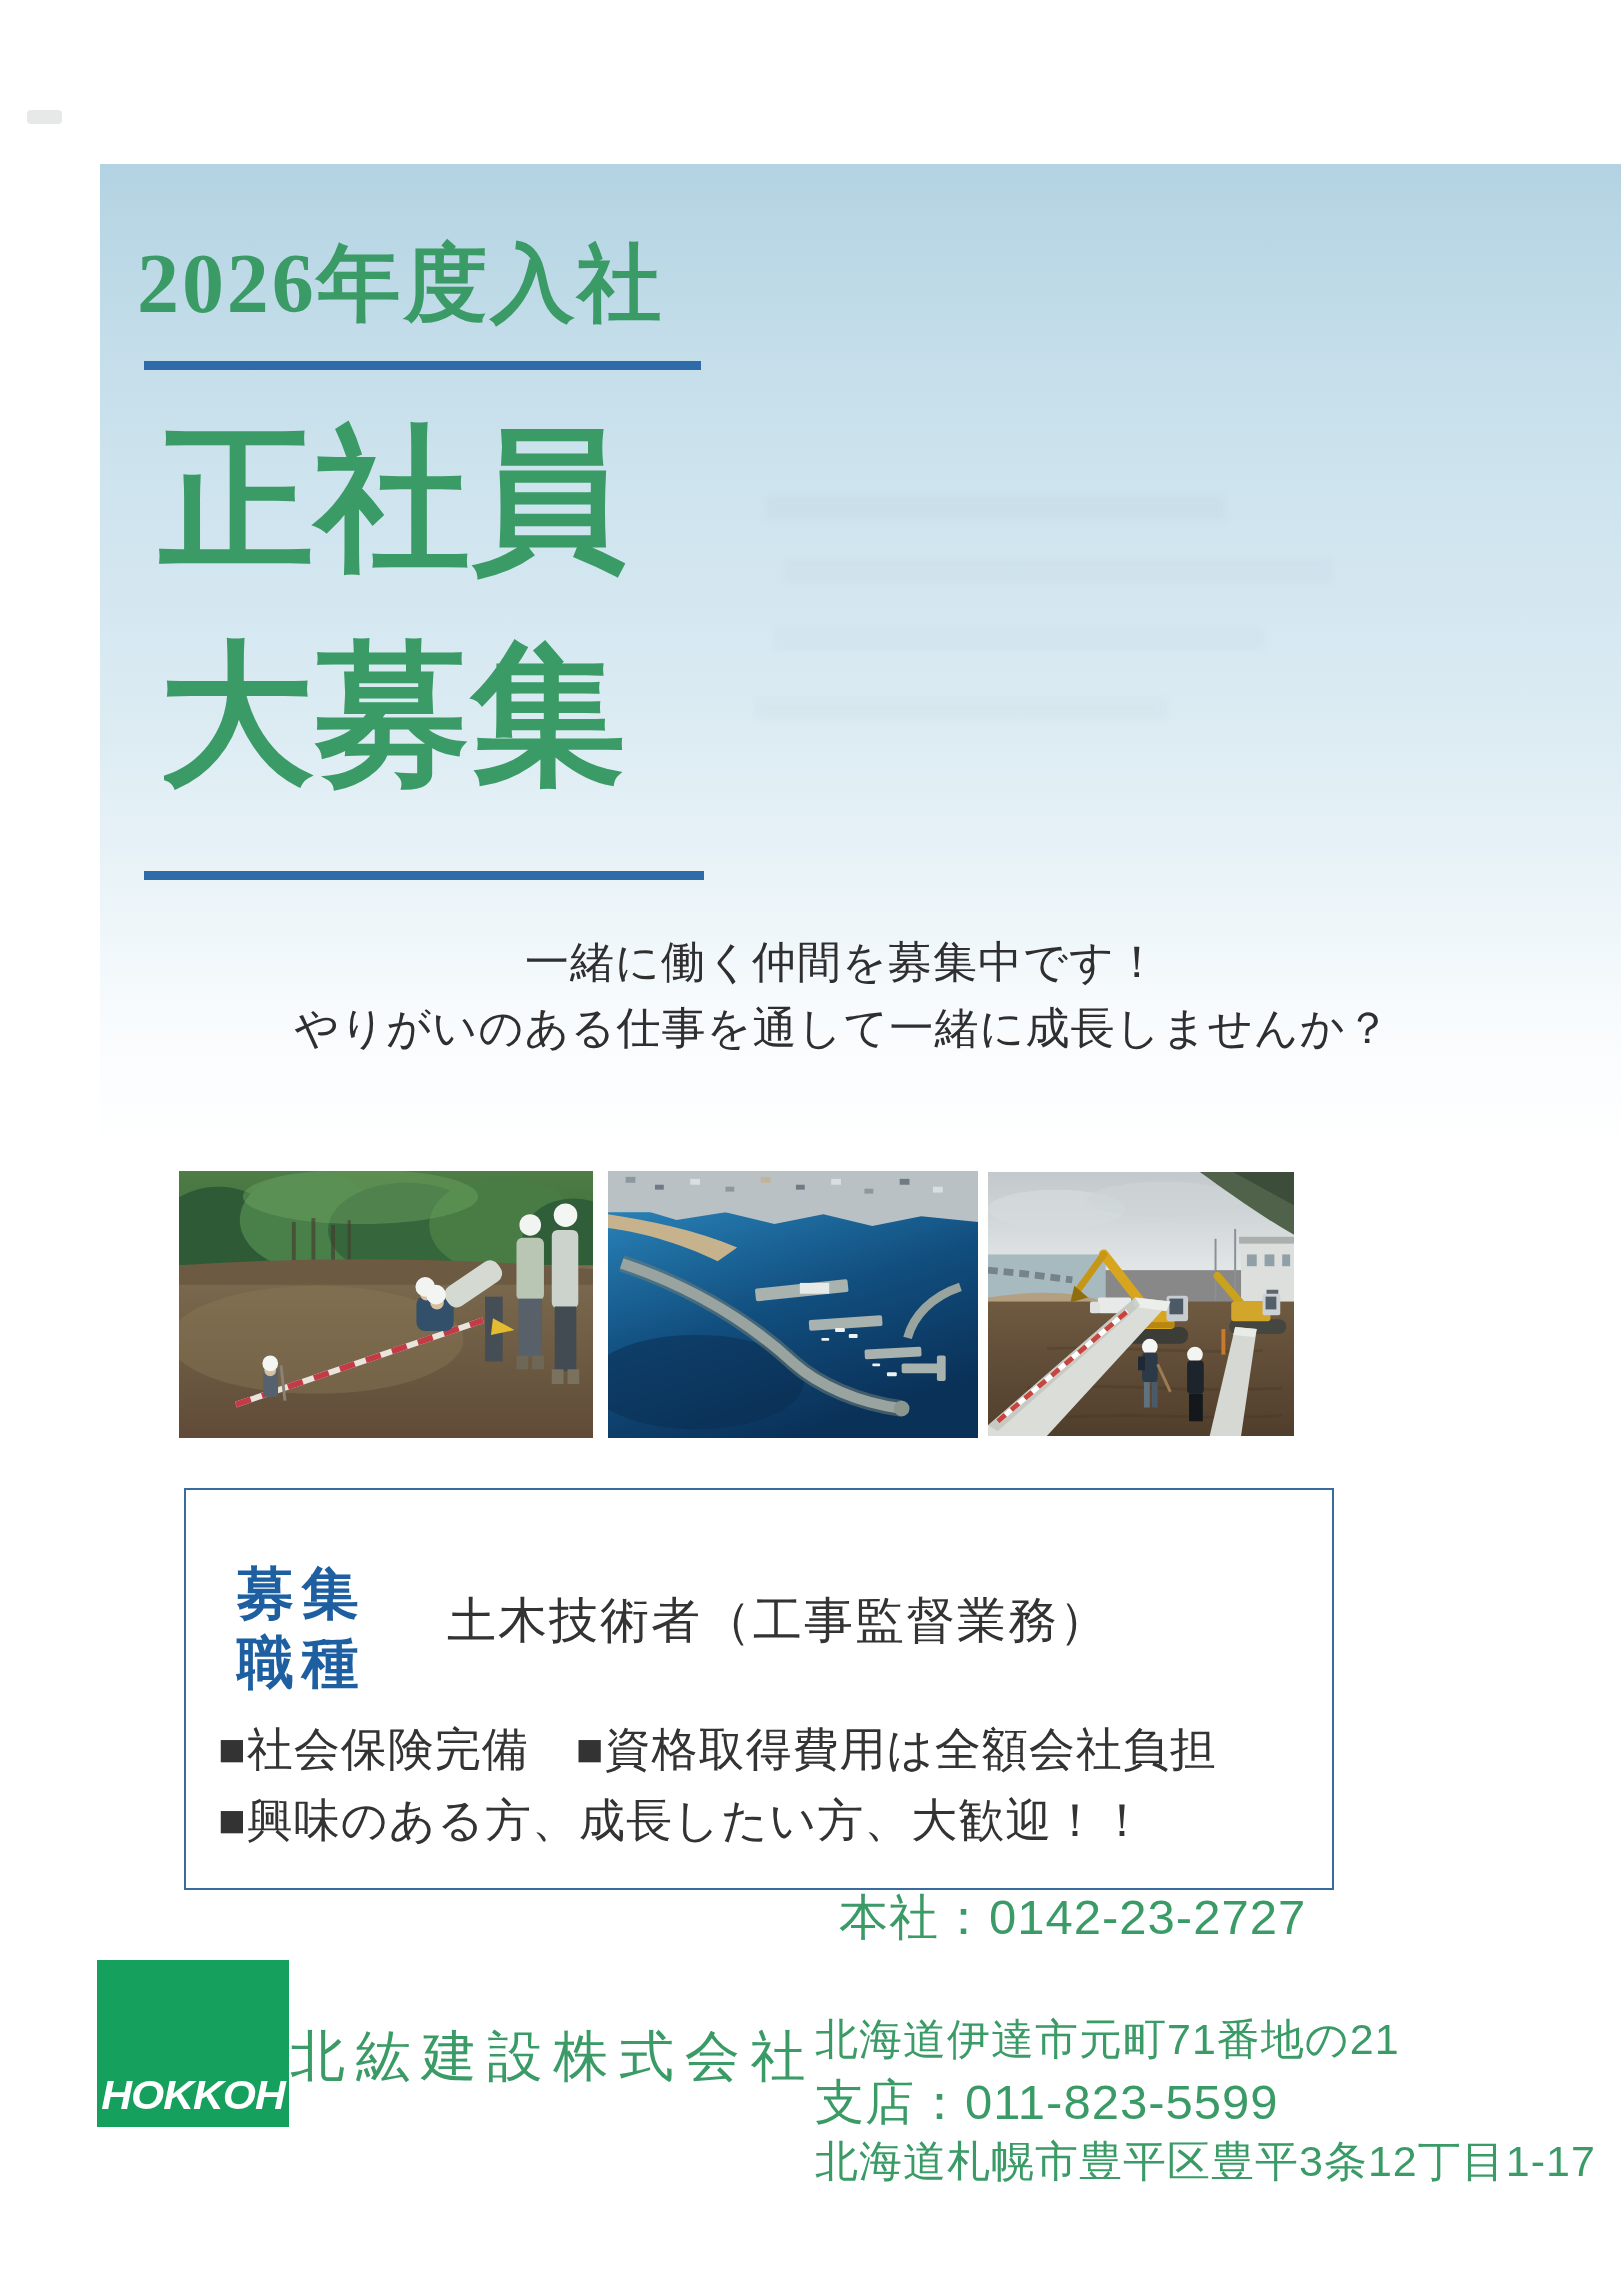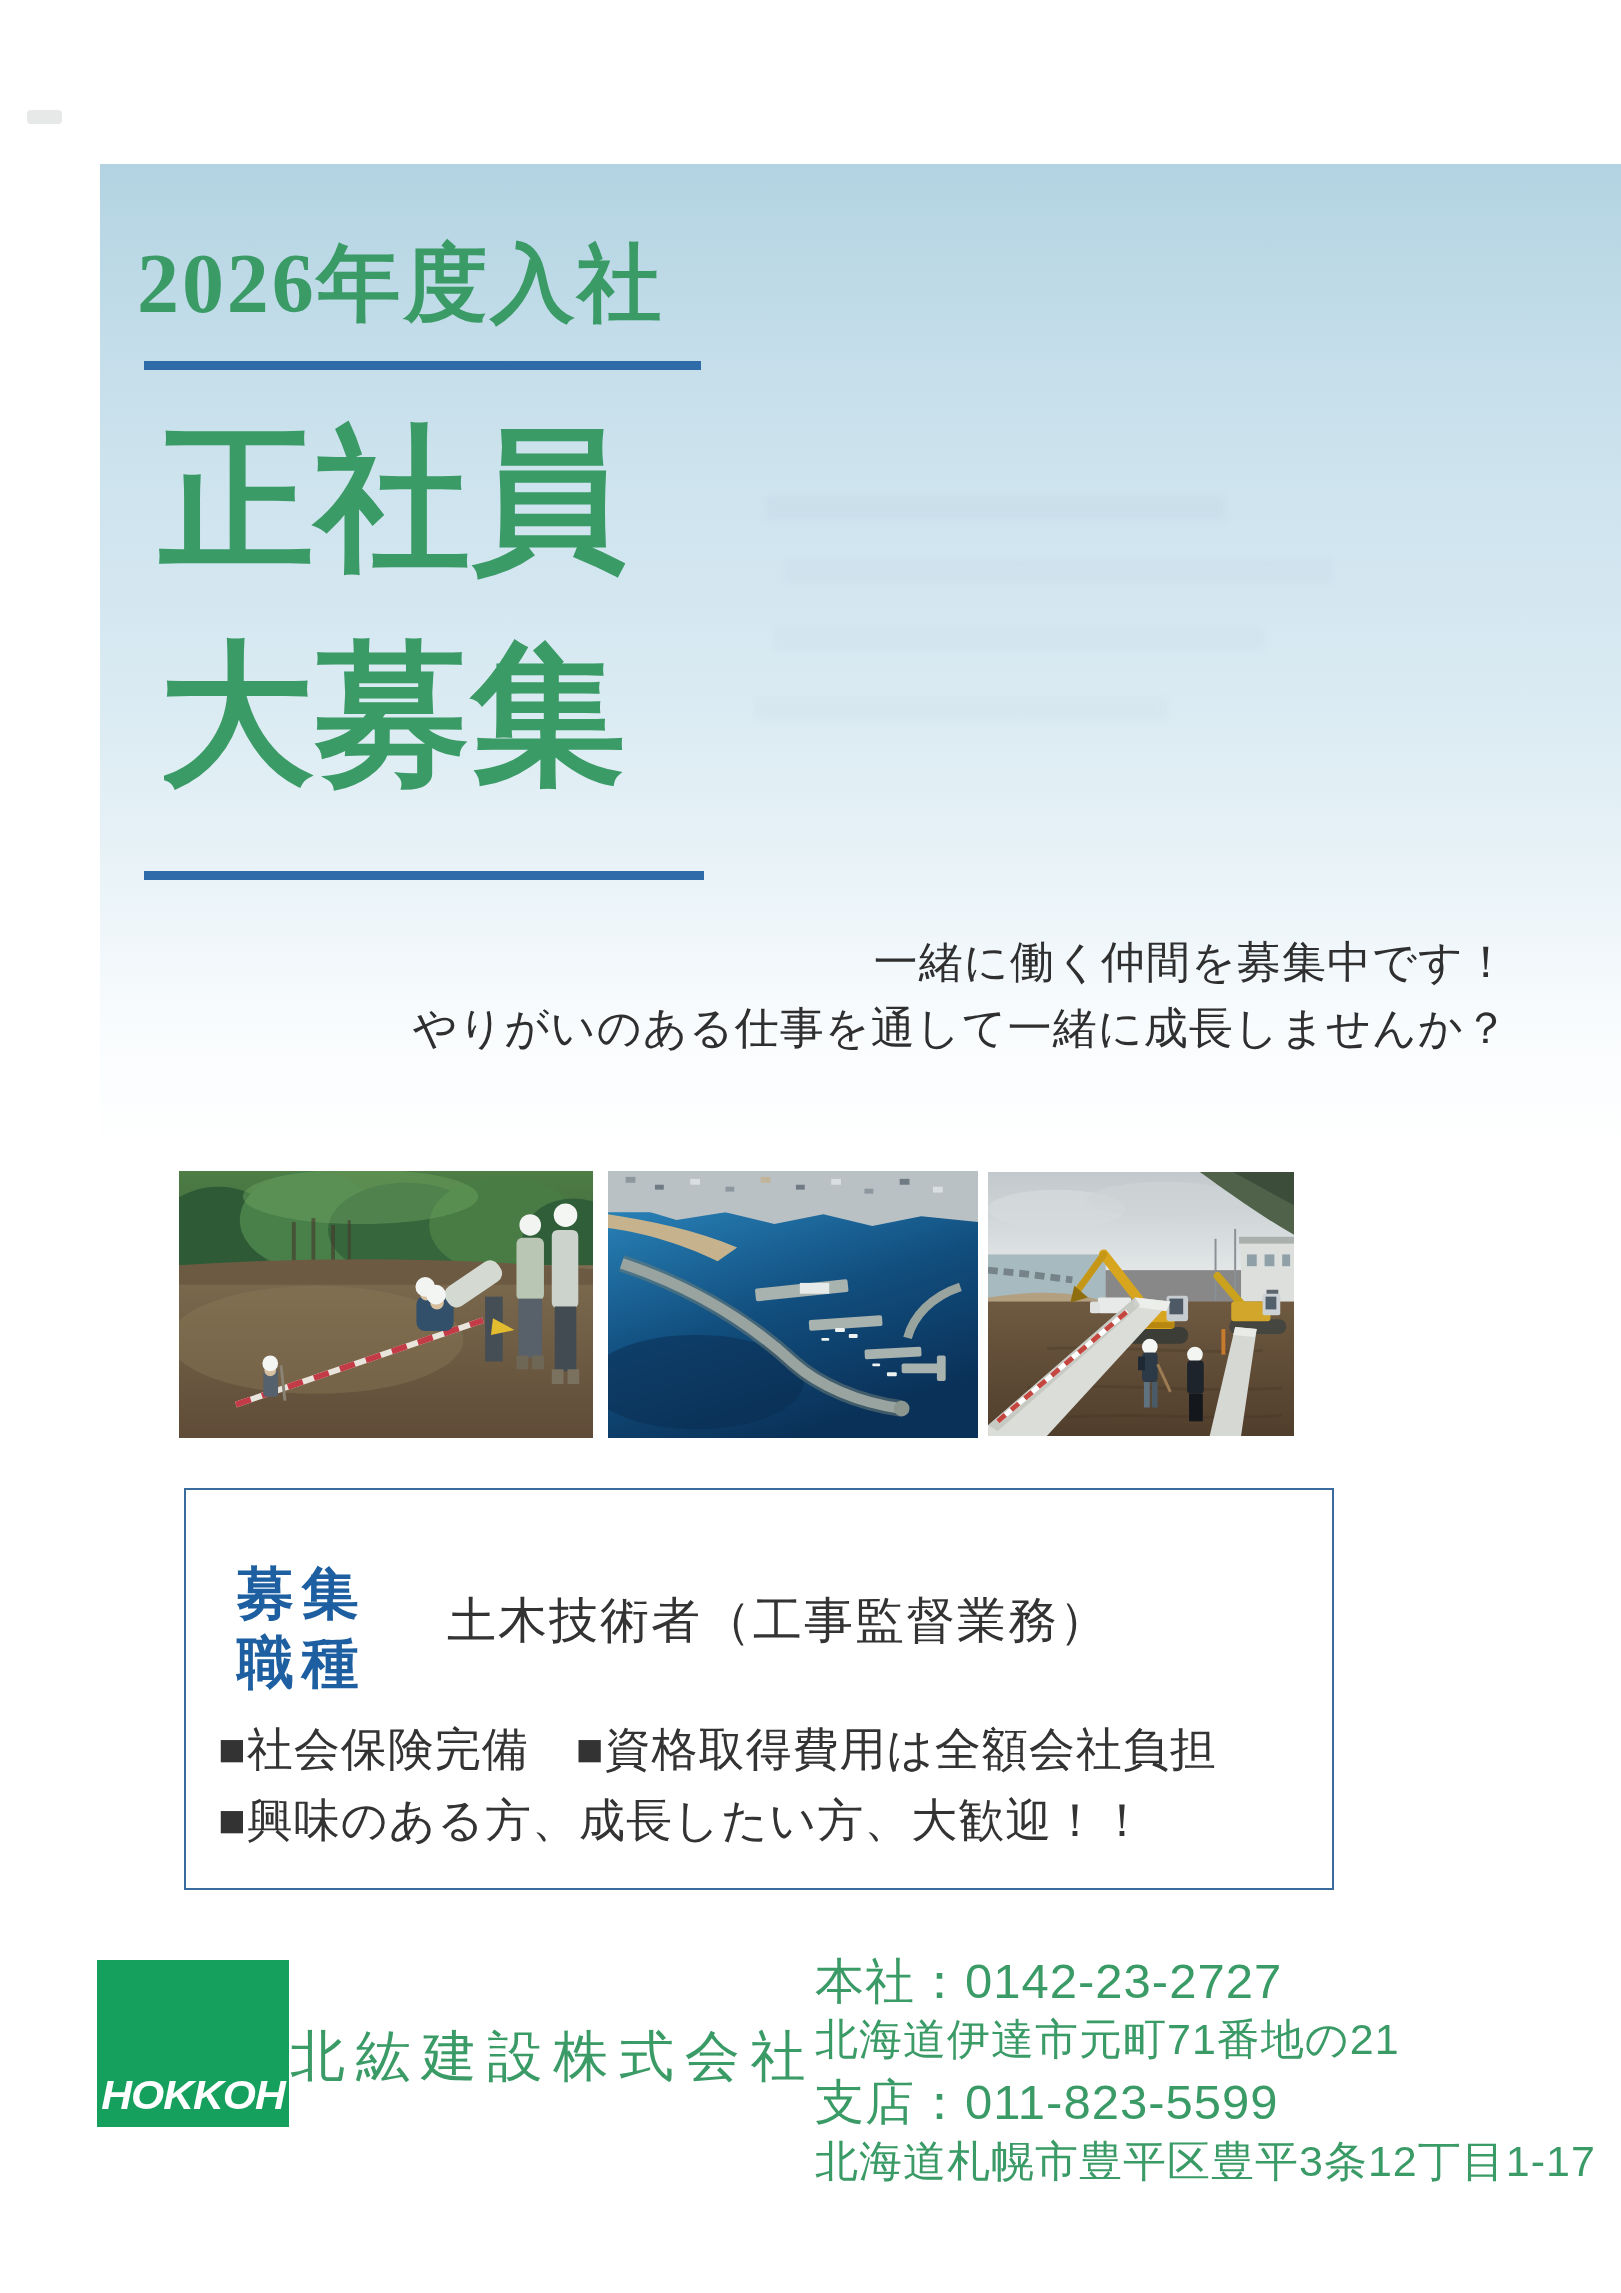--- a/index.html
+++ b/index.html
@@ -33,21 +33,21 @@
   .rule-b{left:144px;top:871px;width:560px;}
 
   .main-title{
     left:159px;font-size:155px;font-weight:700;letter-spacing:1px;
     color:var(--accent-green);white-space:nowrap;line-height:1;
   }
   .title-1{top:421px;}
   .title-2{top:637px;}
 
   .catch{
-    left:176px;top:929px;width:1333px;text-align:right;
+    left:176px;top:929px;width:1333px;text-align:center;
     font-size:44px;line-height:66px;font-weight:500;color:#2f2f2f;
     letter-spacing:1px;white-space:nowrap;
   }
 
   
   .photo{overflow:hidden;background:#888;}
   .photo svg{display:block;width:100%;height:100%;}
   .photo-1{left:179px;top:1171px;width:414px;height:267px;}
   .photo-2{left:608px;top:1171px;width:370px;height:267px;}
   .photo-3{left:988px;top:1172px;width:306px;height:264px;}
@@ -80,21 +80,21 @@
     left:290px;top:1984px;font-size:55px;font-weight:500;letter-spacing:10.8px;
     color:var(--accent-green);white-space:nowrap;margin-top:36px;
   }
   .company-url{
     left:290px;top:2064px;font-size:44px;font-weight:500;letter-spacing:3.9px;
     color:var(--accent-green);white-space:nowrap;
   }
   .contact{left:815px;color:var(--accent-green);font-weight:500;letter-spacing:1px;white-space:nowrap;}
   .contact-phone{font-size:49px;}
   .contact-addr{font-size:43px;}
-  .c1{top:1949px;} .c2{top:2011px;} .c3{top:2070px;} .c4{top:2133px;}
+  .c1{top:1885px;margin-left:24px;} .c2{top:2011px;} .c3{top:2070px;} .c4{top:2133px;}
 </style>
 </head>
 <body>
 
 <div class="page">
 
   <div class="abs bg-panel"></div>
   <div class="abs scan-smudge"></div>
 
   <div class="abs bleed-bar" style="left:765px;top:495px;width:461px;height:25.5px;opacity:.05;"></div>

